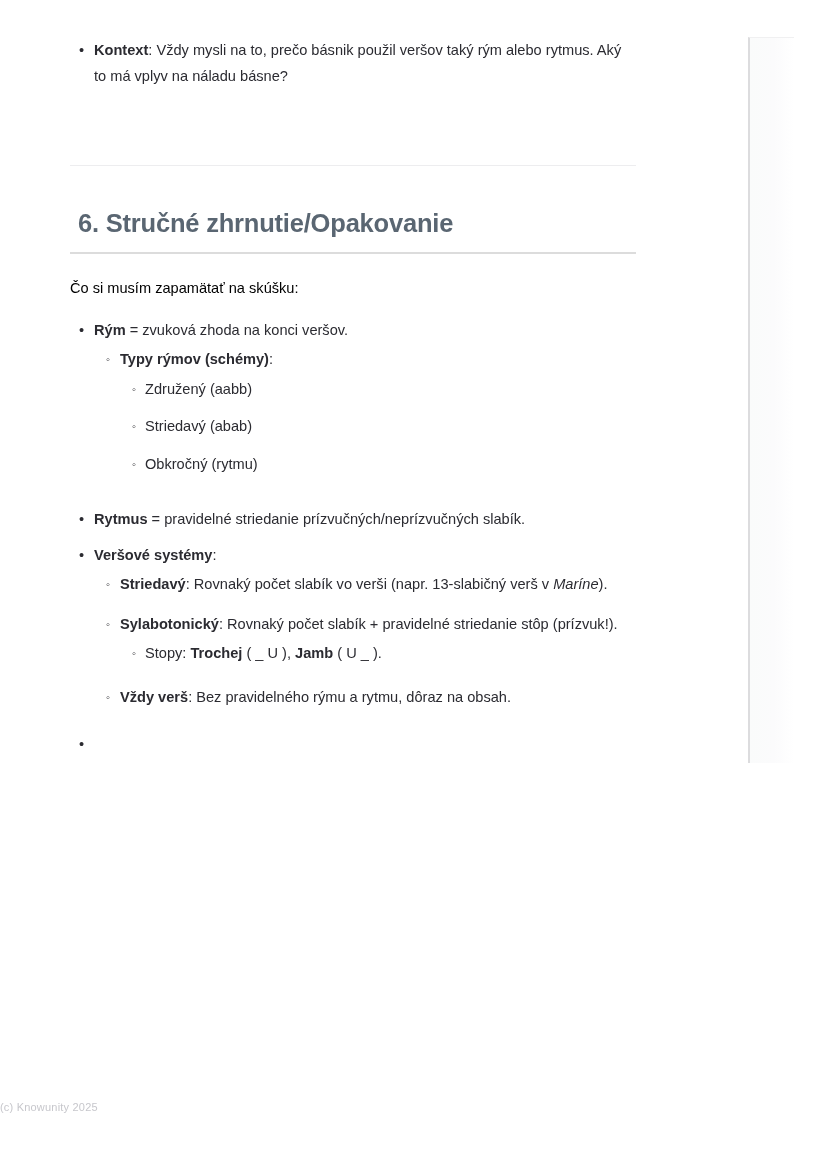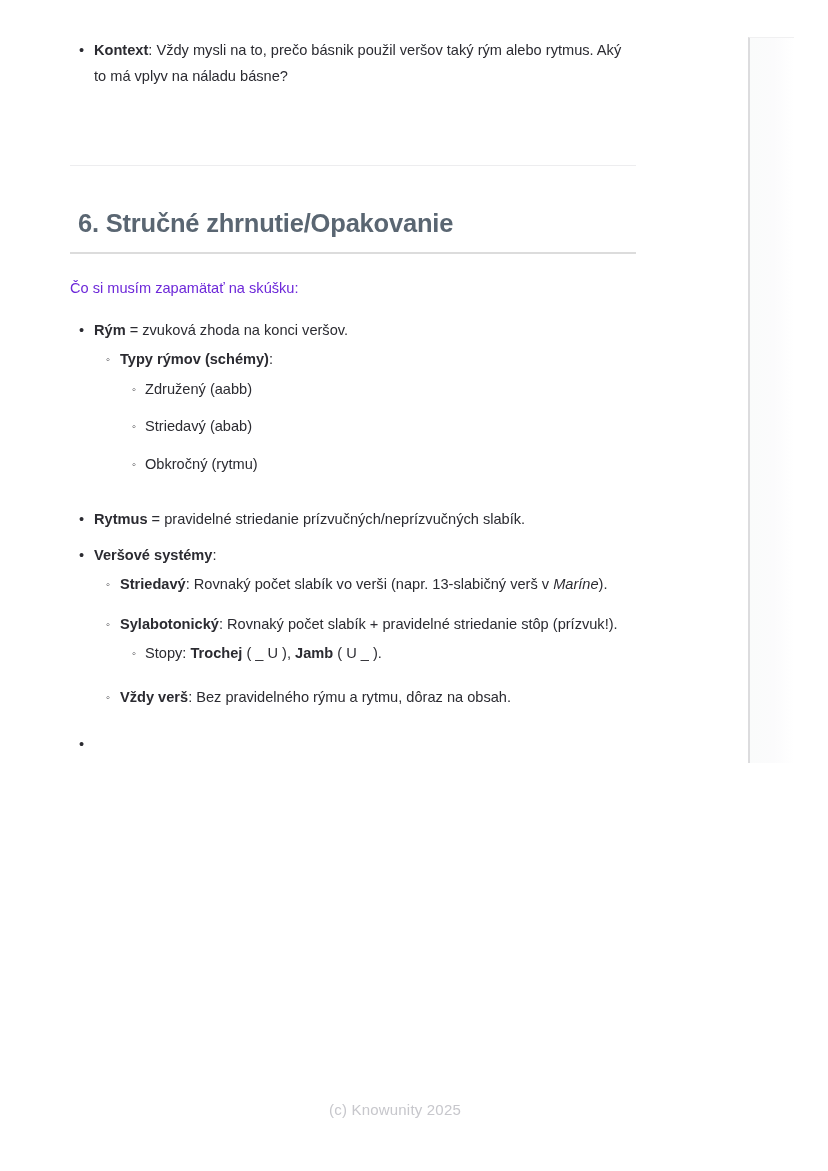--- a/index.html
+++ b/index.html
@@ -58,21 +58,21 @@
   .heading-rule {
     height: 2px;
     background: #dcdcdc;
     margin-top: 12px;
   }
 
   p.lead {
     font-size: 14.6px;
     line-height: 1.55;
     margin: 23px 0 0 0;
-    color: #6d28d9;
+    color: #000000;
   }
 
   ul {
     list-style: none;
     margin: 0;
     padding: 0;
   }
   li {
     position: relative;
     font-size: 14.6px;
@@ -141,22 +141,22 @@
   }
 
   .b { font-weight: bold; }
   .i { font-style: italic; }
 
   .footer {
     position: absolute;
     left: 0;
     top: 1101px;
     width: 790px;
-    text-align: center;
-    font-size: 15px;
+    text-align: left;
+    font-size: 11px;
     color: #c7c7cc;
     letter-spacing: 0.2px;
   }
 </style>
 </head>
 <body>
 
 <div class="side-panel"></div>
 
 <div class="doc">

